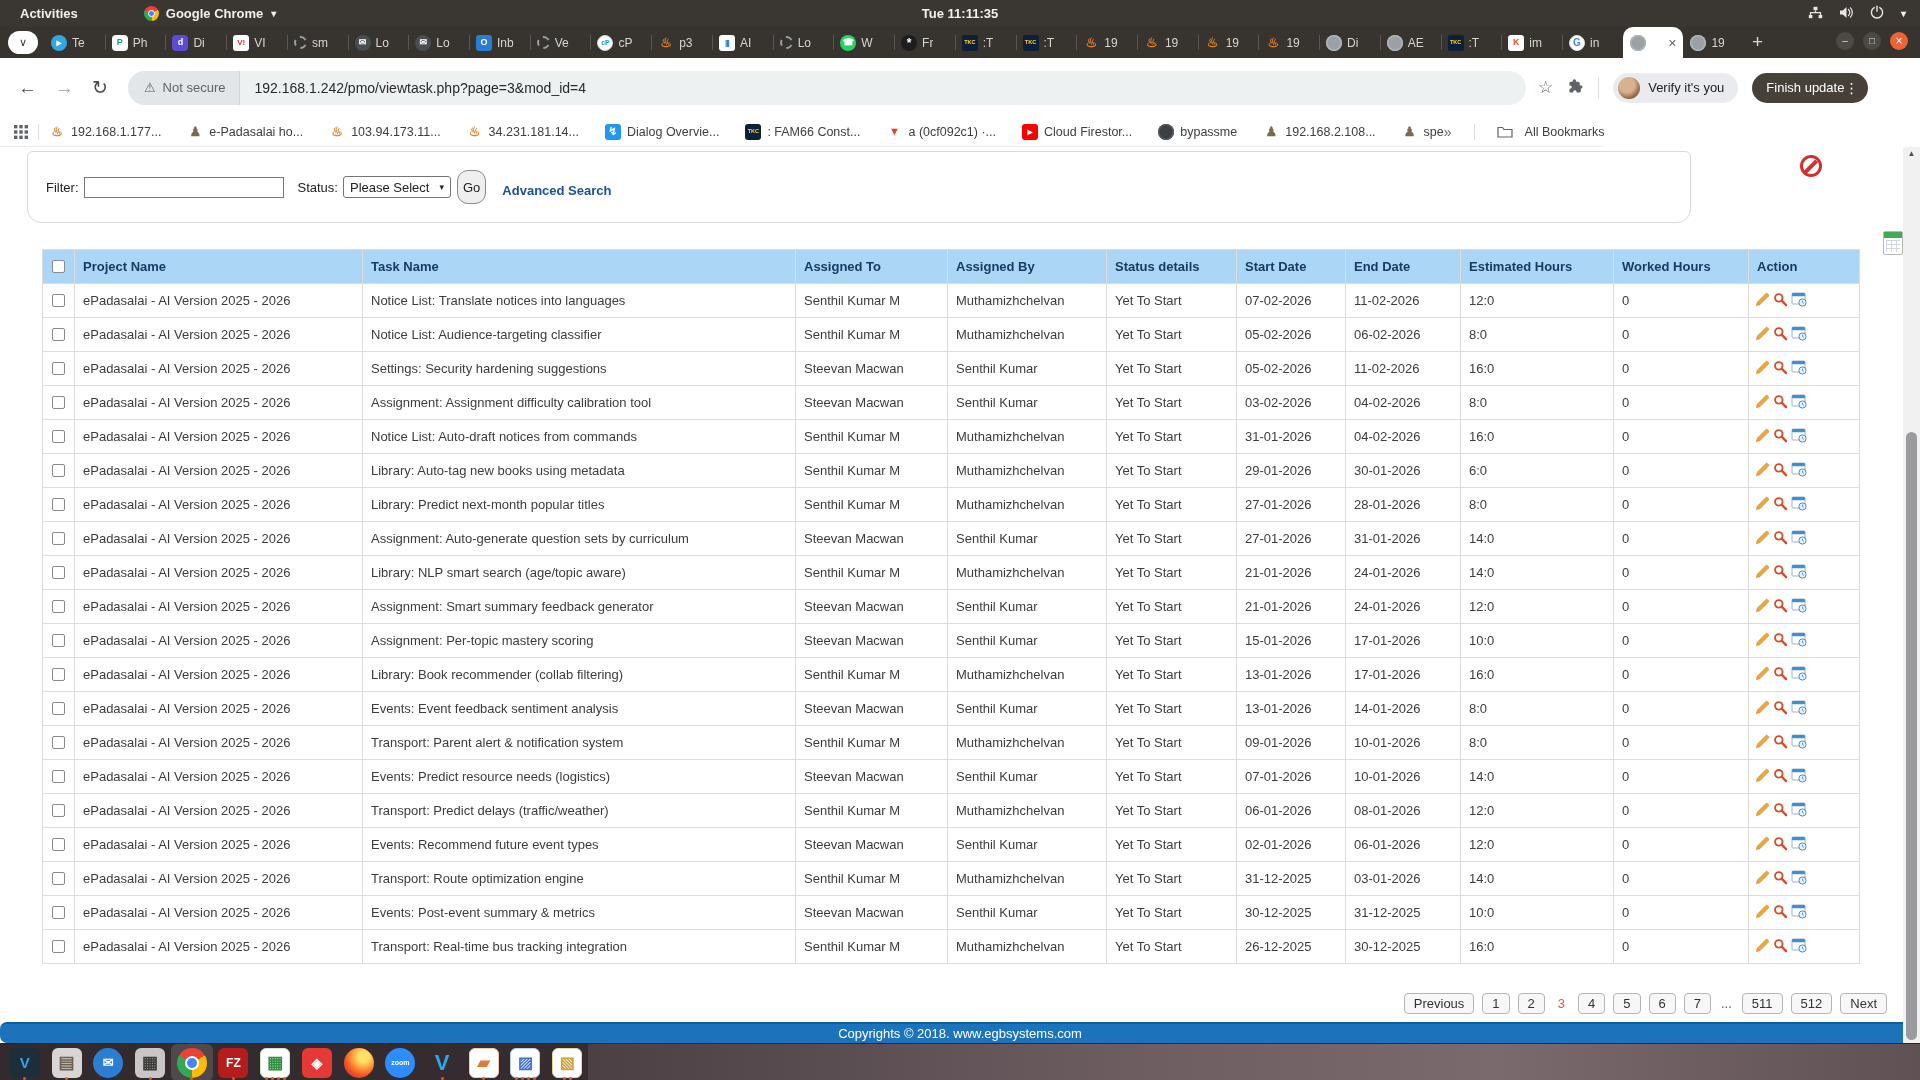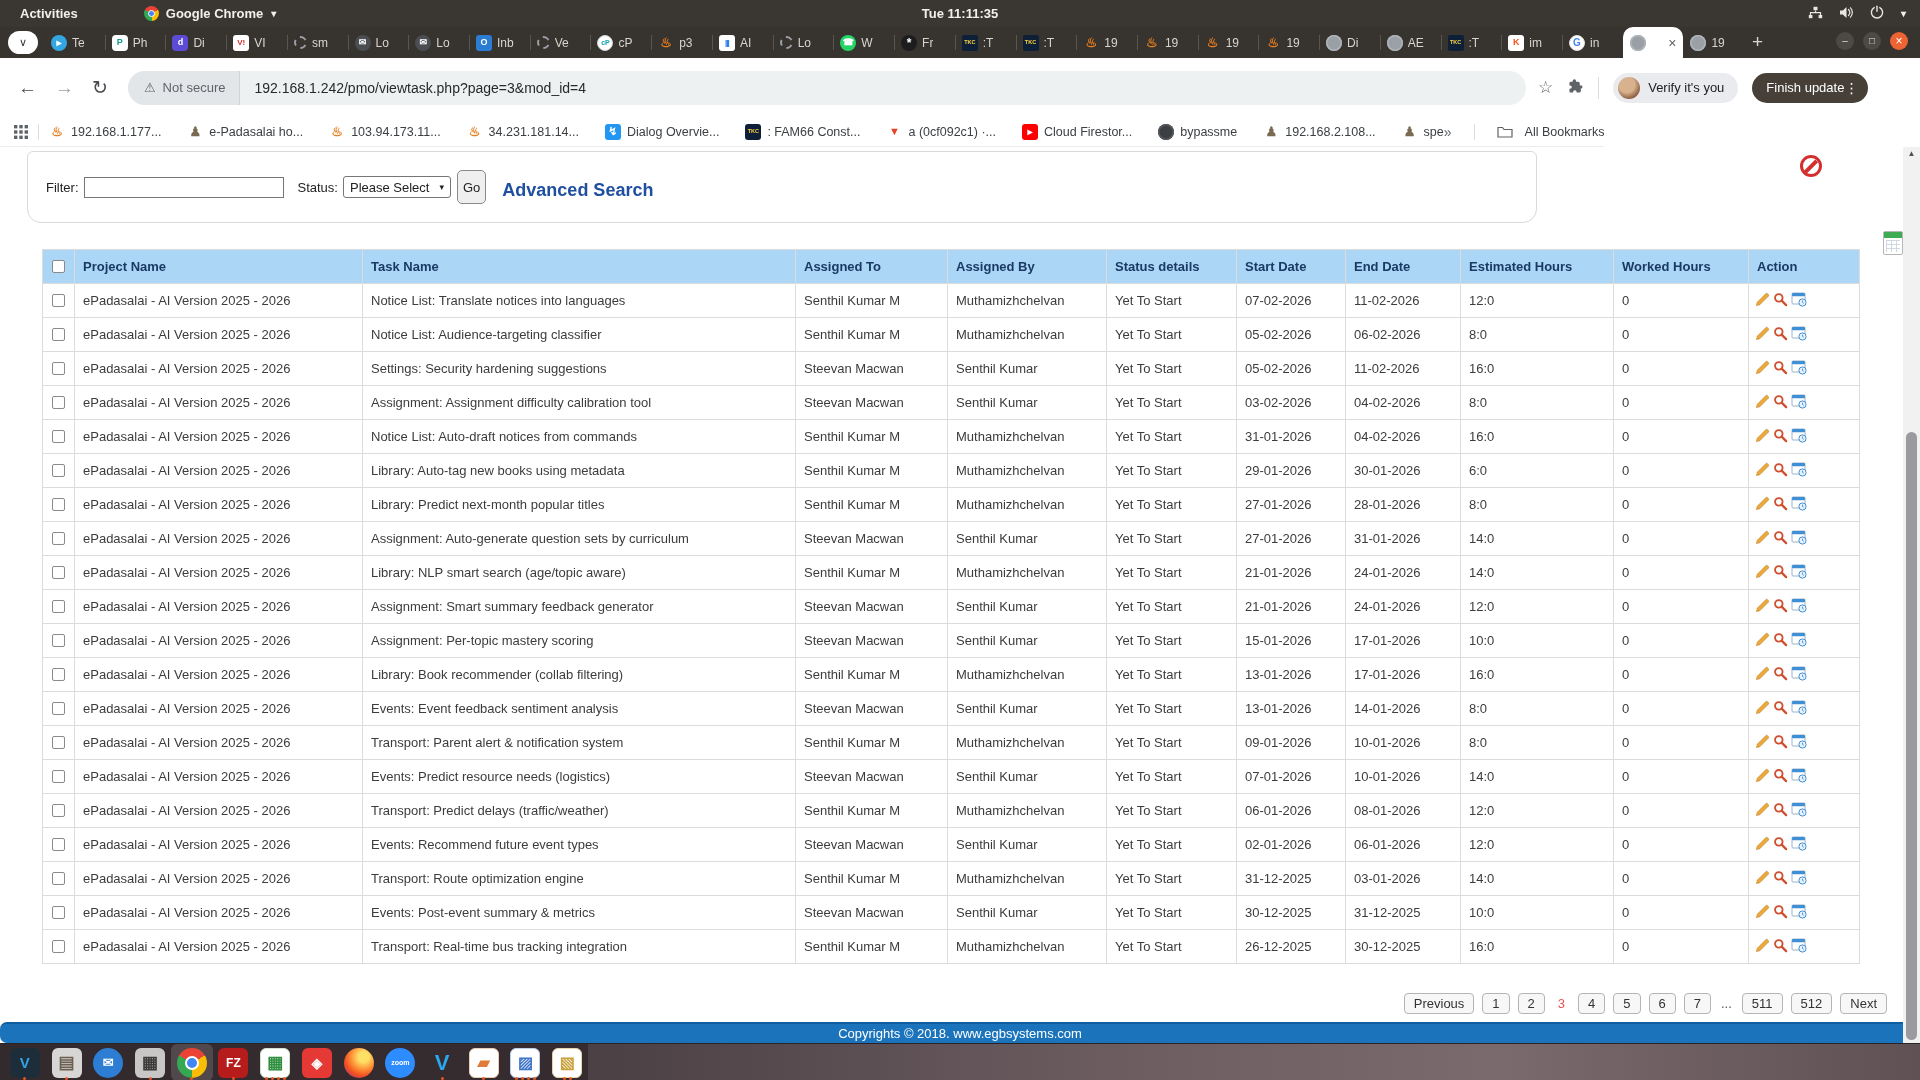--- a/index.html
+++ b/index.html
@@ -88,28 +88,28 @@
   .bi-youtube{background:#f00;}.bi-youtube::before{content:"\25B8";font-size:10px;}
   .bi-globe-dark{background:#3c4043;border-radius:50%;box-shadow:inset 0 0 0 1.5px #55595d;}
   .bm-right{margin-left:auto;display:flex;align-items:center;margin-right:22px;gap:12px;}
   .bm-overflow{font-size:14px;color:#5f6368;}
   .folder-ic{display:flex;}
   .bm-all{white-space:nowrap;}
 
   
   .viewport{position:absolute;left:0;top:147px;width:1920px;height:896px;background:#fff;overflow:hidden;}
 
-  .filter-panel{position:absolute;left:27px;top:4px;width:1510px;height:72px;border:1px solid #d9d9d9;border-radius:6px 6px 14px 14px;background:#fff;display:flex;align-items:center;}
+  .filter-panel{position:absolute;left:27px;top:4px;width:1664px;height:72px;border:1px solid #d9d9d9;border-radius:6px 6px 14px 14px;background:#fff;display:flex;align-items:center;}
   .fp-label{font-size:13px;color:#222;margin-left:18px;}
   .fp-input{width:200px;height:21px;border:1px solid #767676;background:#fff;margin-left:5px;}
   .fp-status{margin-left:14px;font-size:13px;color:#222;}
   .fp-select{height:22px;border:1px solid #767676;border-radius:3px;background:#fff;display:flex;align-items:center;font-size:13px;color:#222;padding:0 6px;margin-left:5px;gap:10px;}
   .fp-select .sel-caret{font-size:9px;}
-  .go-btn{height:22px;border:1px solid #8a8a8a;border-radius:5px;background:#efefef;font-size:13px;color:#222;padding:16px 5px;display:flex;align-items:center;margin-left:6px;}
-  .adv-link{font-size:18px;font-weight:bold;color:#1f4fa0;margin-left:16px;margin-top:6px;}
+  .go-btn{height:22px;border:1px solid #8a8a8a;border-radius:11px;background:#efefef;font-size:13px;color:#222;padding:16px 5px;display:flex;align-items:center;margin-left:6px;}
+  .adv-link{font-size:13px;font-weight:bold;color:#1f4fa0;margin-left:16px;margin-top:6px;}
   .blocked-icon{position:absolute;left:1800px;top:8px;width:22px;height:22px;border:3.5px solid #d32f2f;border-radius:50%;}
   .blocked-icon::before{content:"";position:absolute;left:-1px;top:6.5px;width:17px;height:3.5px;background:#d32f2f;transform:rotate(-45deg);}
 
   .export-icon{position:absolute;left:1883px;top:84px;width:20px;height:24px;background:#fff;border:1px solid #b7b7b7;border-radius:2px;}
   .export-icon::before{content:"";position:absolute;left:0;top:0;width:18px;height:6px;background:#3fab53;}
   .export-icon::after{content:"";position:absolute;left:2px;top:8px;width:14px;height:12px;
     background:linear-gradient(#cfd8e2 1px,transparent 1px) 0 0/14px 4px,linear-gradient(90deg,#cfd8e2 1px,transparent 1px) 0 0/5px 12px;}
 
   
   .task-table{position:absolute;left:42px;top:102px;border-collapse:collapse;table-layout:fixed;width:1817px;font-size:13px;color:#3c3c3c;}

